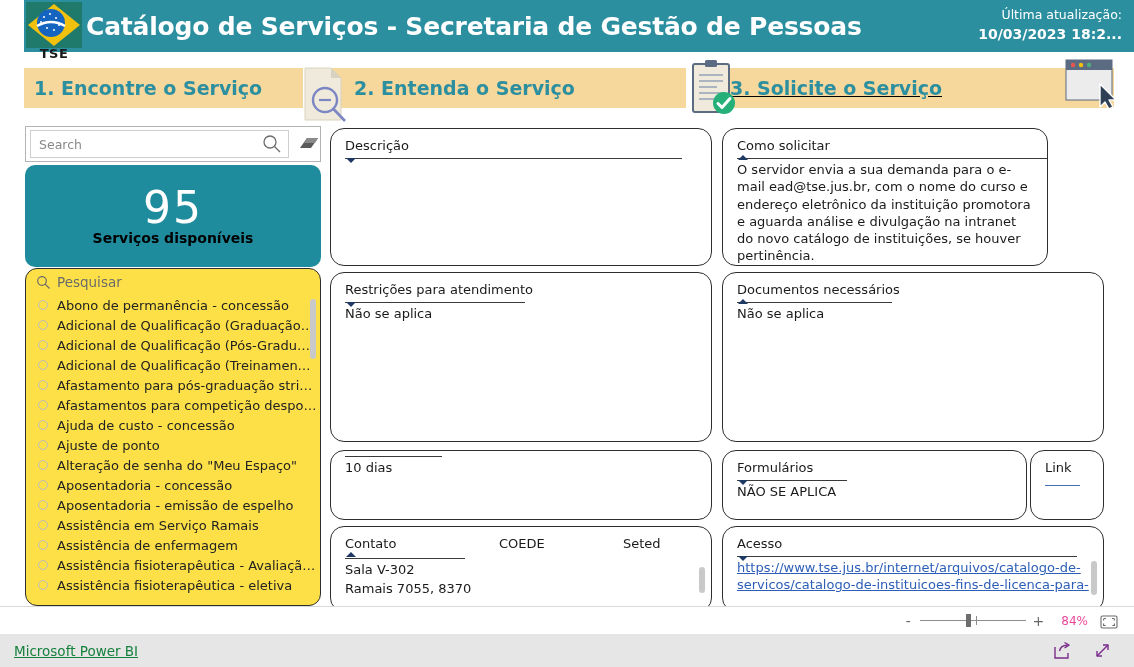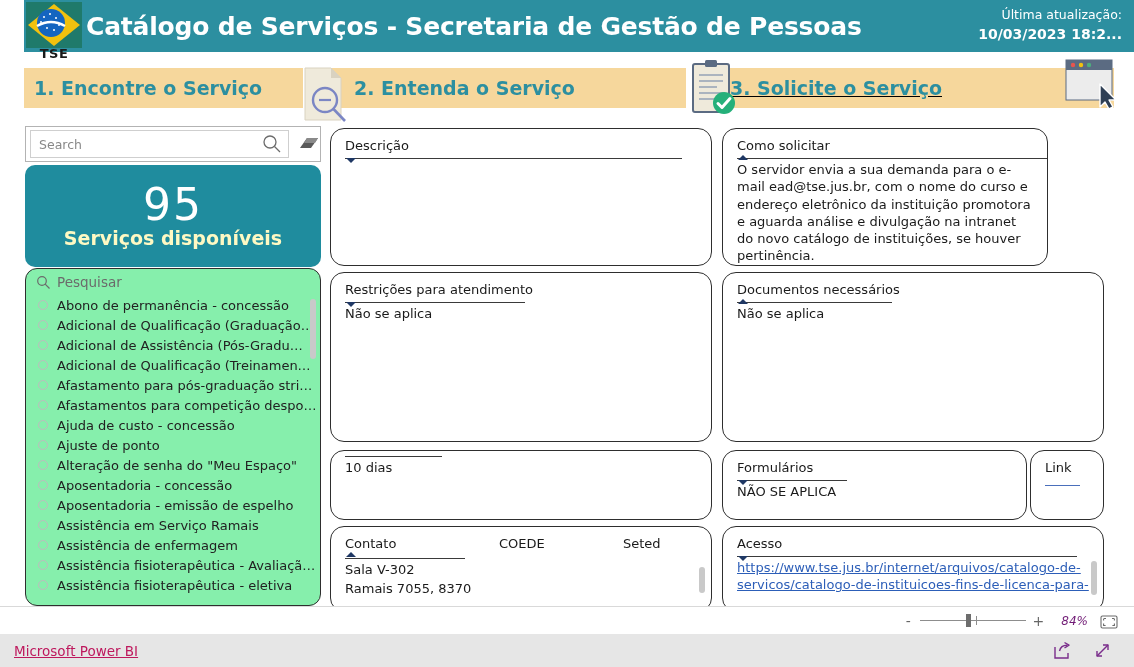--- a/index.html
+++ b/index.html
@@ -118,26 +118,26 @@
     width: 296px; height: 102px;
     background: #1F8C9E;
     border-radius: 10px;
     display: flex; flex-direction: column;
     align-items: center; justify-content: center;
   }
   .kpi-value {
     color: #ffffff; font-size: 44px; font-weight: normal;
     letter-spacing: 2px; line-height: 1;
   }
-  .kpi-label { color: #fef9c3; font-size: 19px; margin-top: 0; font-weight: bold; }
+  .kpi-label { color: #000000; font-size: 14px; margin-top: 0; font-weight: bold; }
 
   .list-card {
     position: absolute; left: 25px; top: 268px;
     width: 296px; height: 338px;
-    background: #86efac;
+    background: #fde047;
     border: 1.3px solid #2e2e2e;
     border-radius: 12px;
     overflow: hidden;
   }
   .list-search {
     display: flex; align-items: center;
     height: 26px; padding-left: 10px;
     color: #6b6b6b; font-size: 13.5px;
   }
   .list-search .mini-mag { width: 15px; height: 15px; margin-right: 6px; }
@@ -234,31 +234,31 @@
     margin: 0 5px;
   }
   .zoom-thumb {
     position: absolute; left: 46px; top: -6px;
     width: 5px; height: 13px; background: #6d6d6d;
   }
   .zoom-tick {
     position: absolute; left: 56px; top: -4px;
     width: 1px; height: 9px; background: #8d8d8d;
   }
-  .zoom-pct { color: #701a75; font-size: 12px; margin: 0 12px 0 16px; font-style: italic; }
+  .zoom-pct { color: #ec4899; font-size: 12px; margin: 0 12px 0 16px; }
   .fit-icon { width: 18px; height: 14px; margin-right: 6px; }
 
   .statusbar {
     position: absolute; left: 0; bottom: 0;
     width: 1134px; height: 33px;
     background: #e6e6e6;
     display: flex; align-items: center;
   }
   .pbi-link {
-    color: #be185d; font-size: 13.5px;
+    color: #15803d; font-size: 13.5px;
     text-decoration: underline;
     margin-left: 14px;
   }
   .status-icons {
     margin-left: auto; display: flex; align-items: center; gap: 22px;
     margin-right: 22px;
   }
   .status-icons svg { display: block; }
 </style>
 </head>
@@ -380,21 +380,21 @@
         <div class="list-item">
           <span class="radio"></span>
           <span>Abono de permanência - concessão</span>
         </div>
         <div class="list-item">
           <span class="radio"></span>
           <span>Adicional de Qualificação (Graduação…</span>
         </div>
         <div class="list-item">
           <span class="radio"></span>
-          <span>Adicional de Assistência (Pós-Gradu…</span>
+          <span>Adicional de Qualificação (Pós-Gradu…</span>
         </div>
         <div class="list-item">
           <span class="radio"></span>
           <span>Adicional de Qualificação (Treinamen…</span>
         </div>
         <div class="list-item">
           <span class="radio"></span>
           <span>Afastamento para pós-graduação stri…</span>
         </div>
         <div class="list-item">

